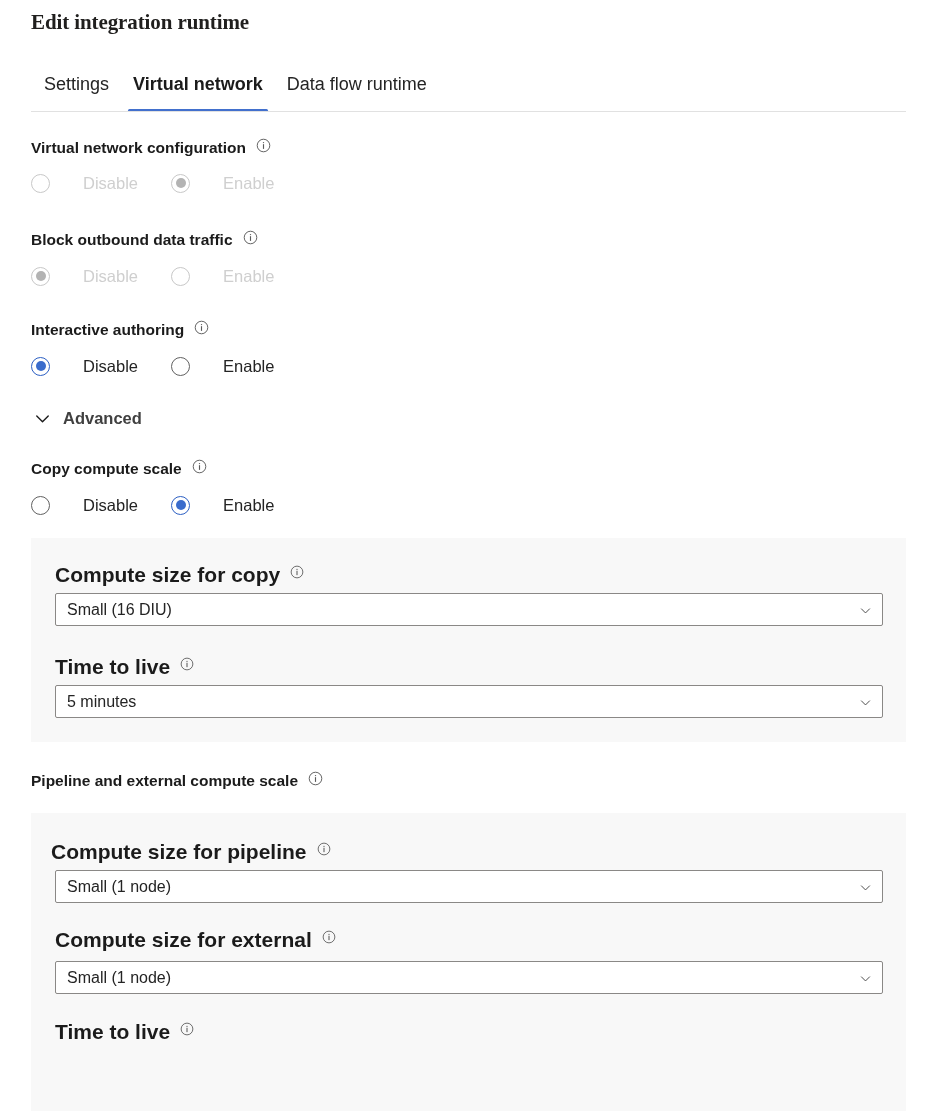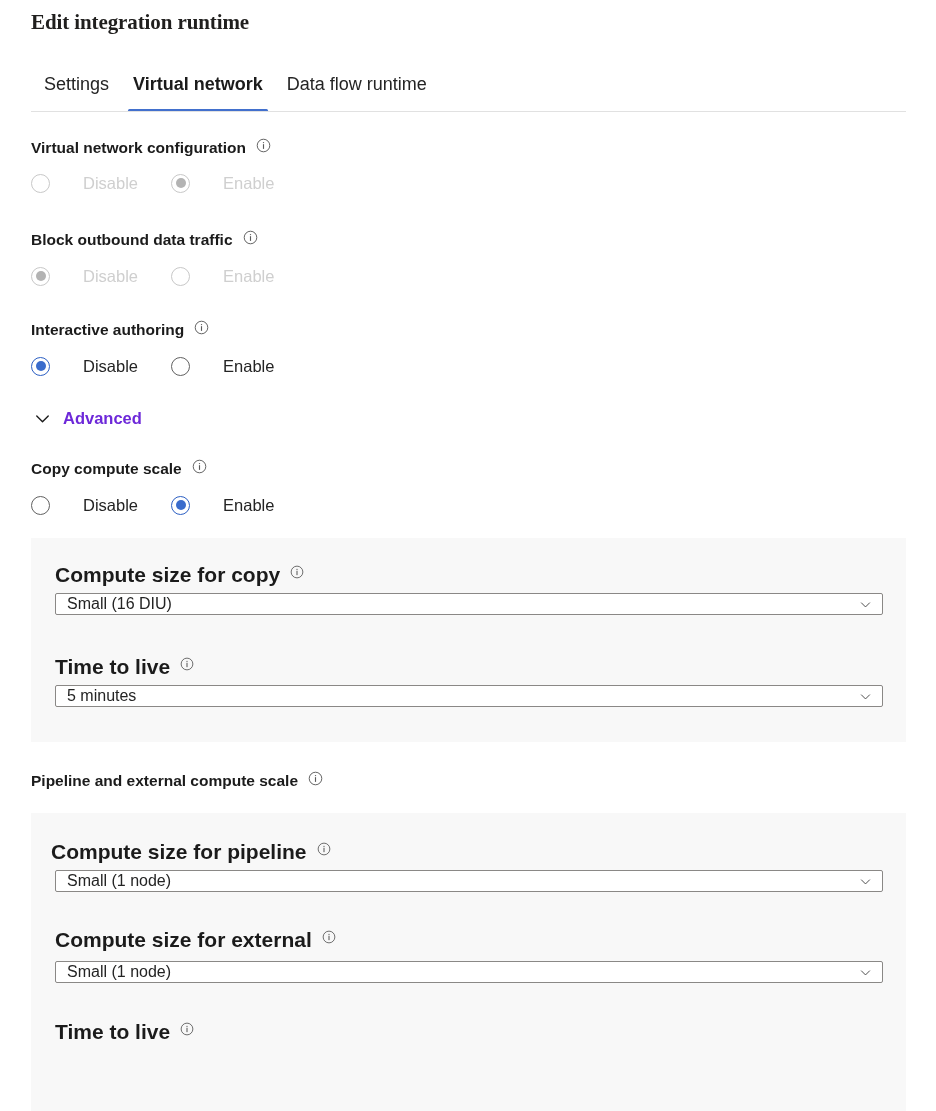--- a/index.html
+++ b/index.html
@@ -172,42 +172,42 @@
     height: 22px;
     display: inline-flex;
     align-items: center;
     justify-content: center;
     flex: none;
   }
   .expander-label {
     margin-left: 10px;
     font-size: 16.5px;
     font-weight: 700;
-    color: #6d28d9;
+    color: #404040;
     line-height: 22px;
   }
 
   
   .panel {
     position: absolute;
     background: #f8f8f8;
   }
 
   
   .field-label {
     display: flex;
     align-items: center;
     font-size: 21px;
     font-weight: 700;
     color: #1b1b1b;
     line-height: 20px;
   }
   .dropdown {
     position: relative;
-    height: 22px;
+    height: 33px;
     background: #ffffff;
     border: 1px solid #8a8886;
     border-radius: 2px;
     display: flex;
     align-items: center;
     padding: 0 34px 0 11px;
     cursor: pointer;
     font-size: 16px;
     color: #242424;
     white-space: nowrap;

